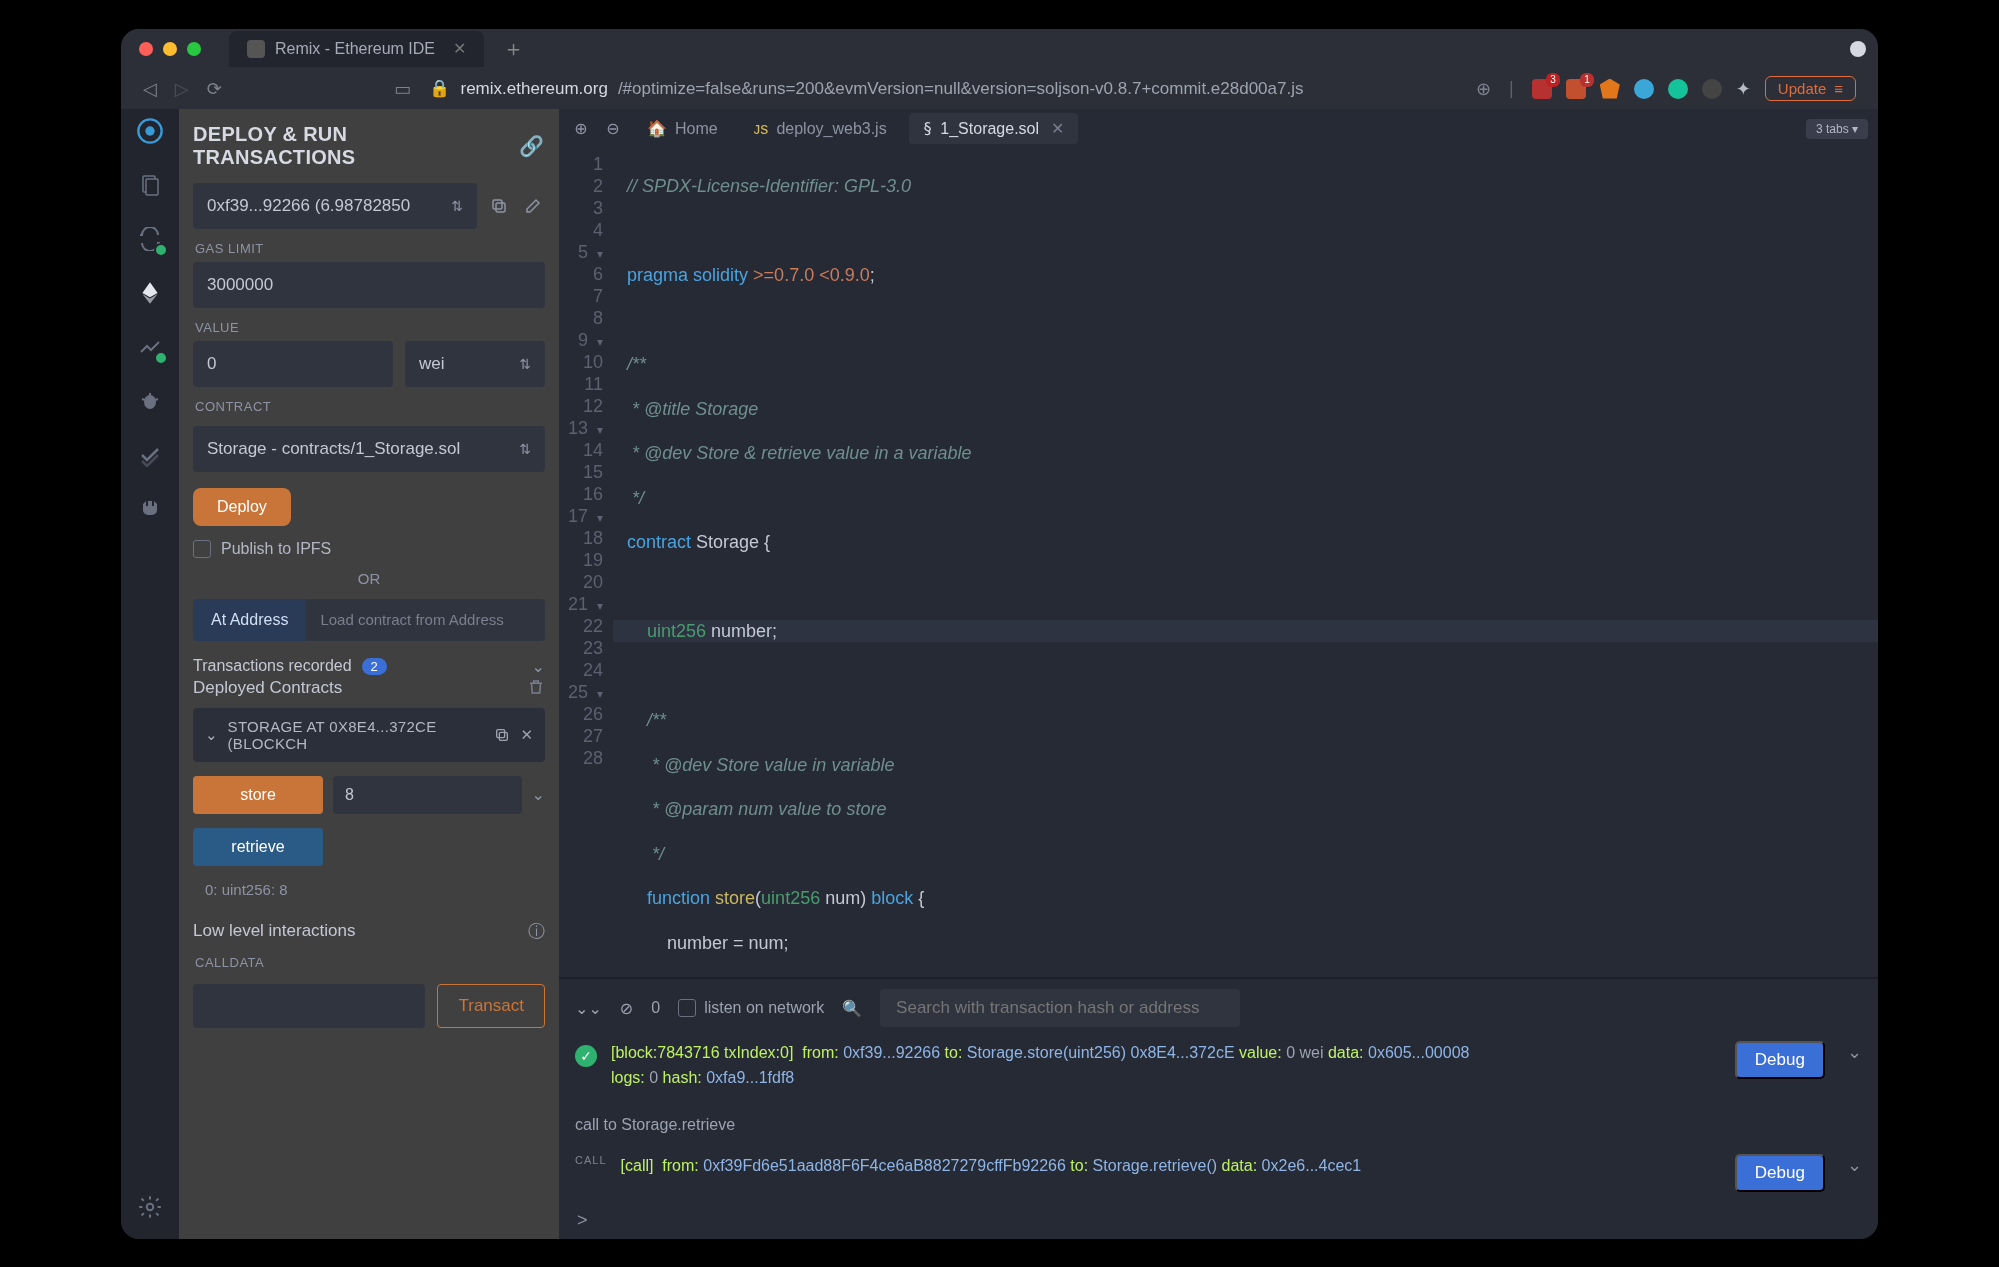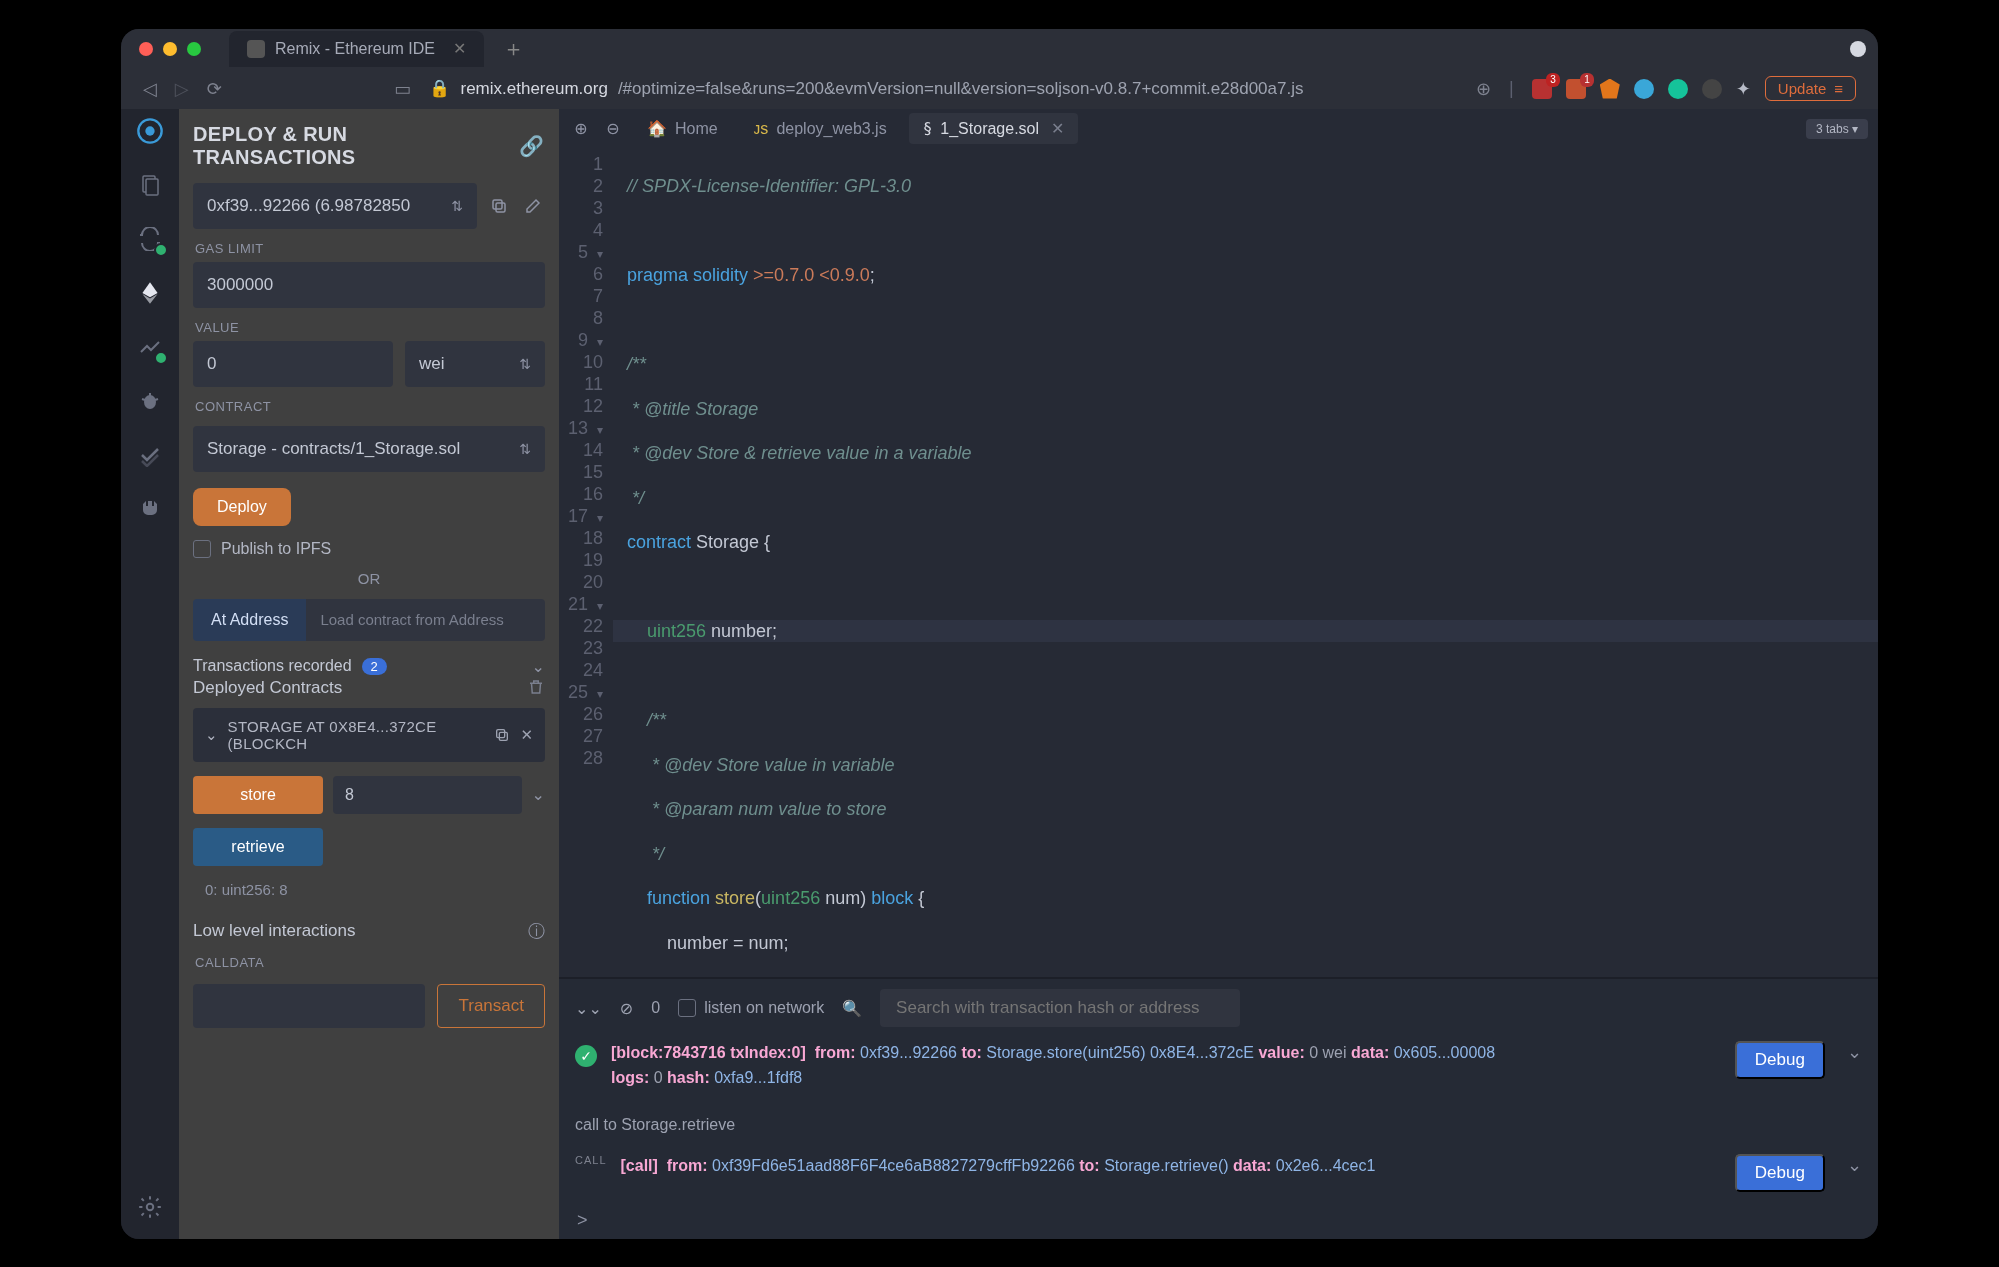--- a/index.html
+++ b/index.html
@@ -89,21 +89,21 @@
 .listenchk{width:18px;height:18px;border:1.5px solid #6b7080;border-radius:3px}
 .search{background:#30343f;border:none;color:#8e93a4;padding:9px 16px;border-radius:4px;font-size:17px;width:360px}
 .logrow{display:flex;gap:14px;padding:4px 16px 10px;align-items:flex-start}
 .logrow.c{padding:12px 16px}
 .chkicon{width:22px;height:22px;border-radius:50%;background:#2fb170;flex-shrink:0;margin-top:4px;display:flex;align-items:center;justify-content:center;color:#fff;font-size:14px}
 .callbadge{font-size:11px;color:#7e828f;letter-spacing:1px}
 .logtxt{flex:1;line-height:1.55;font-size:16px}
 .debug{background:#3a6fd8;color:#fff;padding:7px 18px;border-radius:5px;font-size:17px}
 .chev{color:#8e93a4;font-size:18px;margin-left:8px}
 .promptline{padding:8px 18px;color:#8e93a4;font-size:18px}
-.k{color:#f9a8d4;font-weight:bold}
+.k{color:#bef264;font-weight:normal}
 .addr{color:#8fb5e6}
 .menudot{width:16px;height:16px;border-radius:50%;background:#d5d8e0;margin-left:auto}
 svg{display:block}
 </style>
 </head>
 <body>
 
 <div class="window">
 
   <div class="tabbar">

